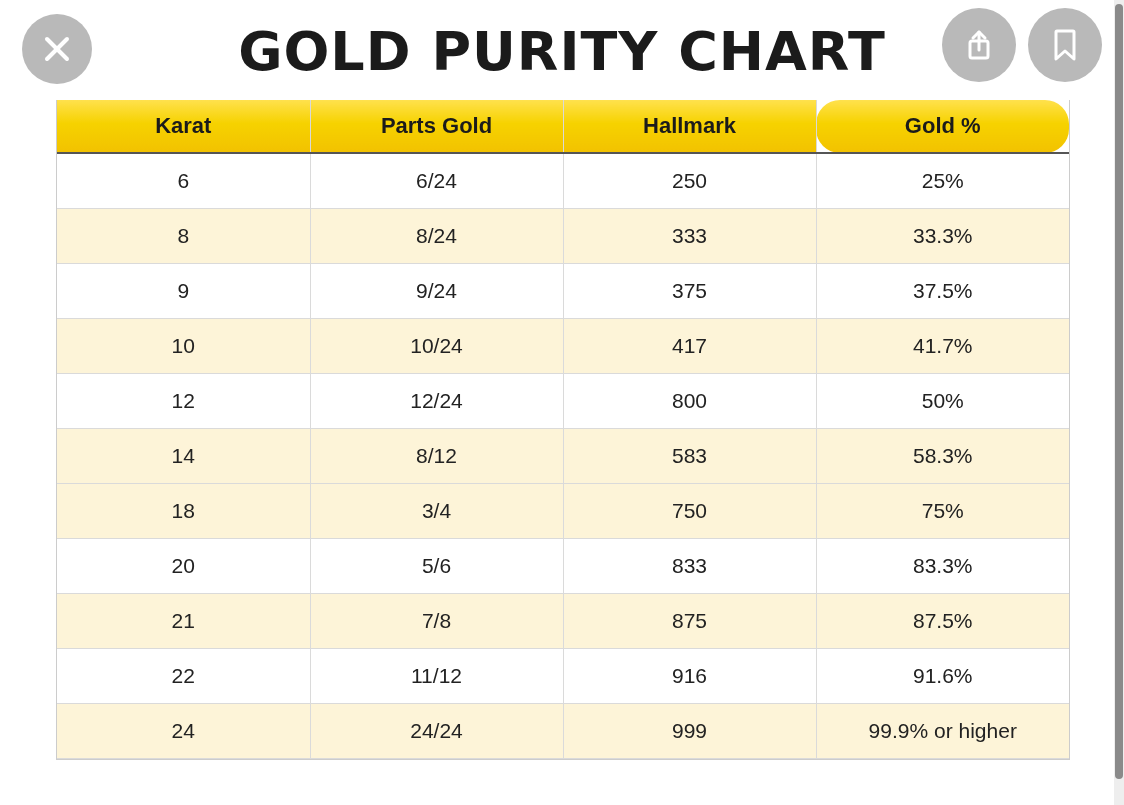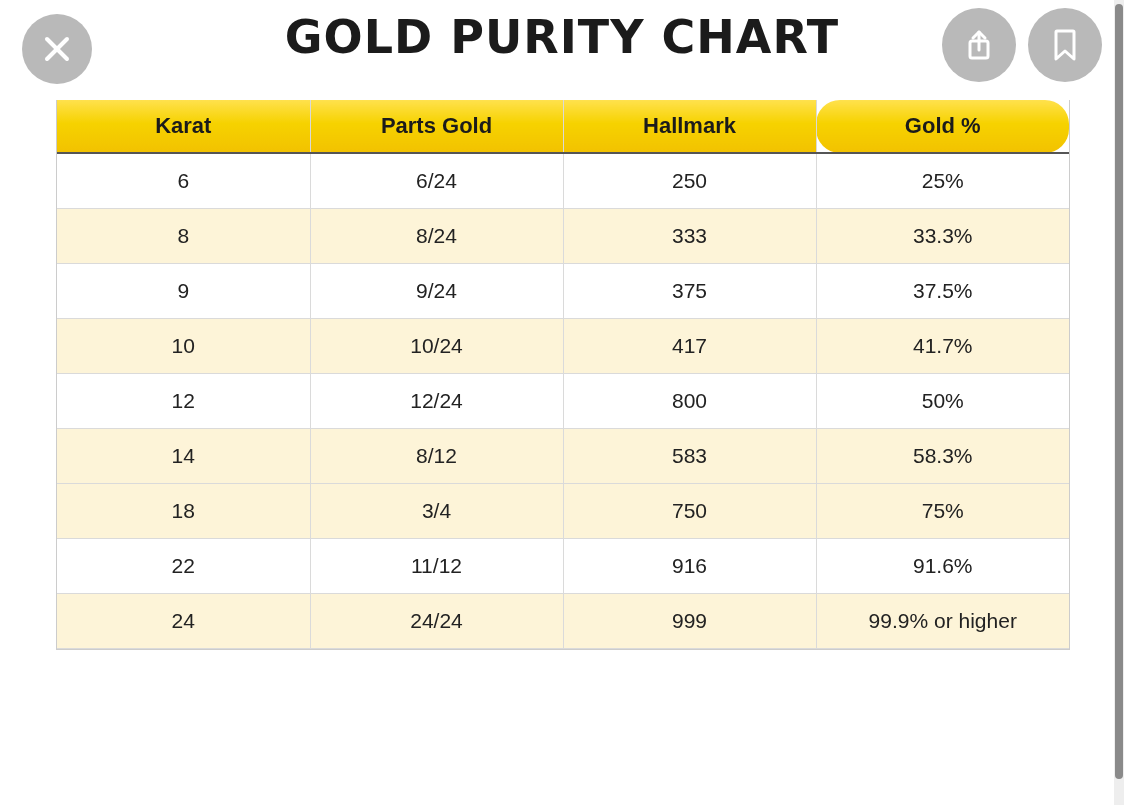--- a/index.html
+++ b/index.html
@@ -52,25 +52,25 @@
     background: #b9b9b9;
     display: flex;
     align-items: center;
     justify-content: center;
   }
   .round-btn svg { display: block; }
 
   
   .title {
     position: absolute;
-    top: 10px;
+    top: 20px;
     left: 0;
     width: 1124px;
     text-align: center;
-    font-size: 46px;
+    font-size: 54px;
     font-weight: bold;
     letter-spacing: 1px;
     color: #1b1b1b;
     font-family: "DejaVu Sans", sans-serif;
   }
 
   
   .table-wrap {
     position: absolute;
     left: 56px;
@@ -214,20 +214,32 @@
             <td>583</td>
             <td>58.3%</td>
           </tr>
           <tr class="alt">
             <td>18</td>
             <td>3/4</td>
             <td>750</td>
             <td>75%</td>
           </tr>
           <tr>
+            <td>20</td>
+            <td>5/6</td>
+            <td>833</td>
+            <td>83.3%</td>
+          </tr>
+          <tr class="alt">
+            <td>21</td>
+            <td>7/8</td>
+            <td>875</td>
+            <td>87.5%</td>
+          </tr>
+          <tr>
             <td>22</td>
             <td>11/12</td>
             <td>916</td>
             <td>91.6%</td>
           </tr>
           <tr class="alt">
             <td>24</td>
             <td>24/24</td>
             <td>999</td>
             <td>99.9% or higher</td>

